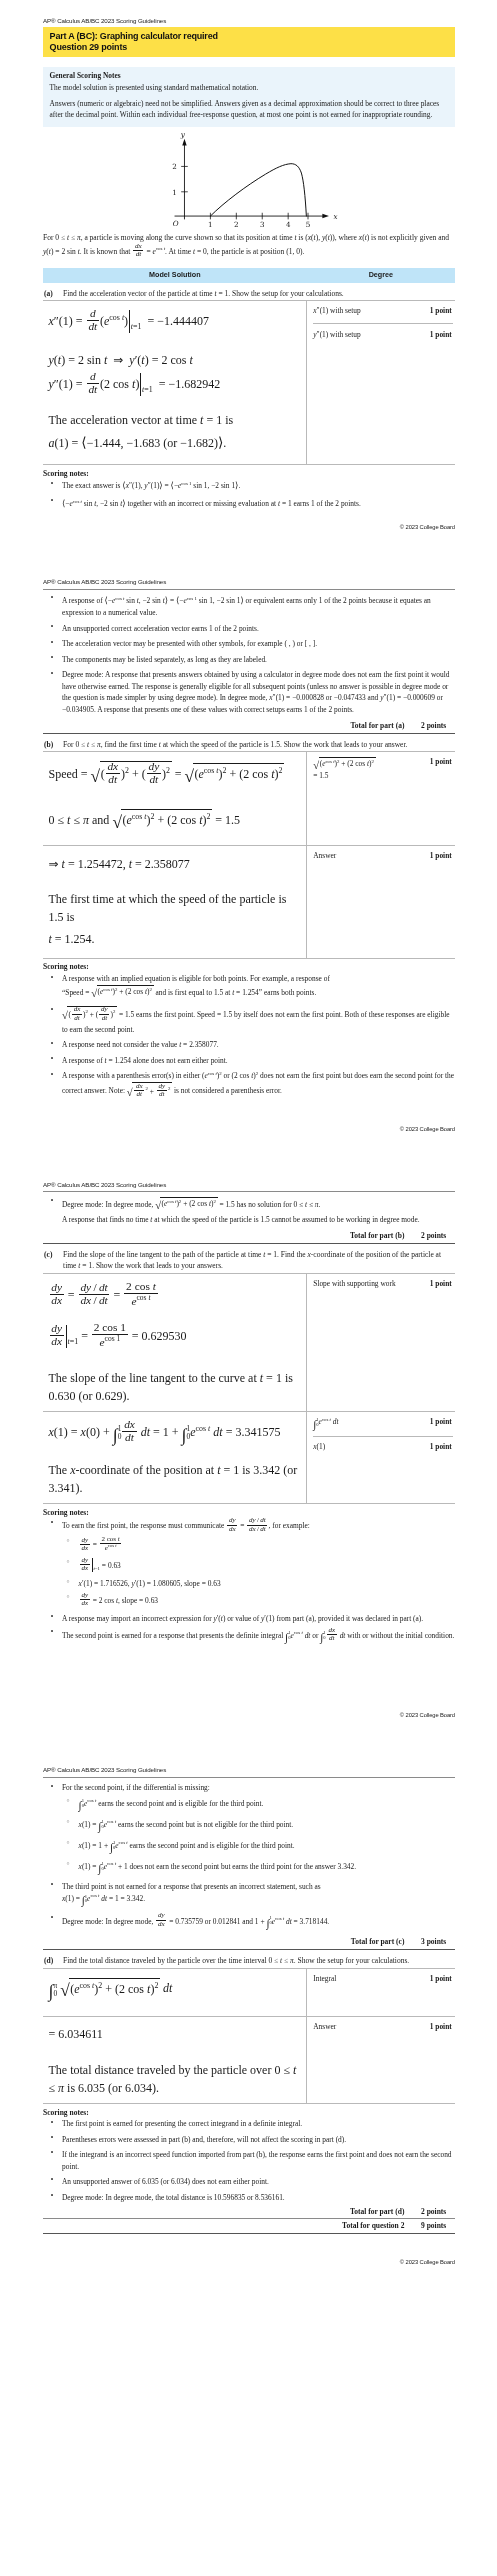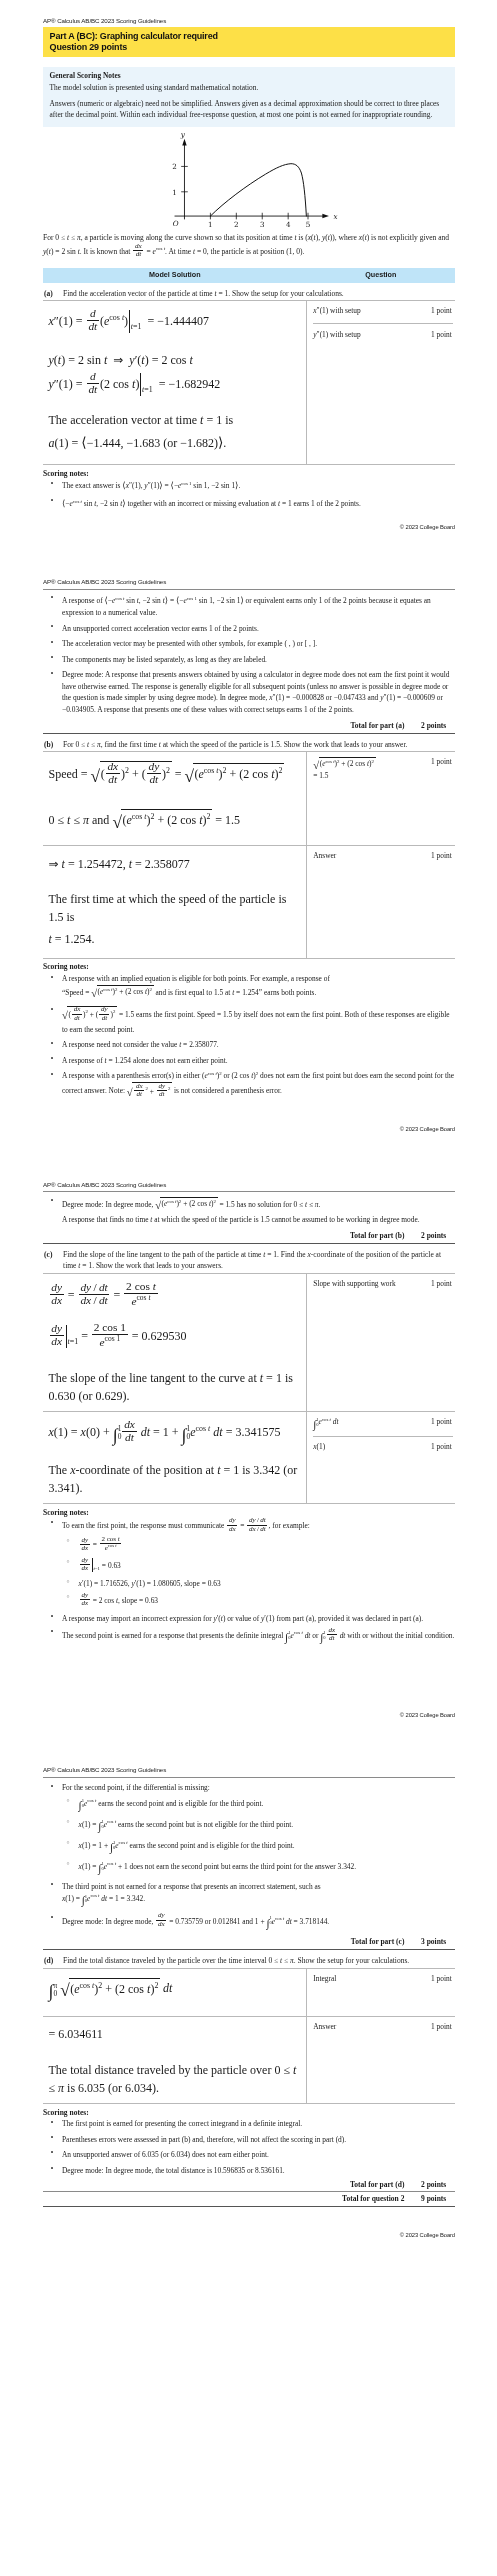--- a/index.html
+++ b/index.html
@@ -122,21 +122,21 @@
     flex: 1;
     box-sizing: border-box;
     padding: 5px 2.2px 6px 6.6px;
     font-size: 7.4px;
     display: flex;
     justify-content: space-between;
     align-items: flex-start;
     gap: 4.4px;
   }
   .scell-score .pts {
-    font-weight: normal;
+    font-weight: bold;
     white-space: nowrap;
     padding-right: 1.1px;
   }
   .scell-score .desc { flex: 1; }
 
   
   .snotes {
     border-top: 0.6px solid #b9b9b9;
     padding-top: 3.9px;
     margin-top: 0;
@@ -308,21 +308,21 @@
       <path d="M95,152 C120,127 160,97 195,76 C215,64 228,58 241,57 C250,57 256,62 260,74 C264,88 267,115 269,152" fill="none" stroke="#111" stroke-width="1.8" stroke-linecap="round"></path>
     </svg>
   </div>
 
   <div class="bodytext">
     For 0 ≤ <span class="m">t</span> ≤ <span class="m">π</span>, a particle is moving along the curve shown so that its position at time <span class="m">t</span> is (<span class="m">x</span>(<span class="m">t</span>), <span class="m">y</span>(<span class="m">t</span>)), where <span class="m">x</span>(<span class="m">t</span>) is not explicitly given and <span class="m">y</span>(<span class="m">t</span>) = 2 sin <span class="m">t</span>. It is known that <span class="frac"><span class="n m">dx</span><span class="d m">dt</span></span> = <span class="m">e</span><sup class="e">cos <span class="m">t</span></sup>. At time <span class="m">t</span> = 0, the particle is at position (1, 0).
   </div>
 
   <div class="tbl-head">
     <div class="c1">Model Solution</div>
-    <div class="c2">Question</div>
+    <div class="c2">Degree</div>
   </div>
 
   <div class="prompt">
     <div class="lbl">(a)</div>
     <div class="txt">
       Find the acceleration vector of the particle at time <span class="m">t</span> = 1. Show the setup for your calculations.
     </div>
   </div>
 
   <div class="srow">
@@ -646,20 +646,21 @@
       <span class="desc">Answer</span>
       <span class="pts">1 point</span>
     </div>
   </div>
 
   <div class="snotes">
     <h4>Scoring notes:</h4>
     <ul class="bl">
       <li>The first point is earned for presenting the correct integrand in a definite integral.</li>
       <li>Parentheses errors were assessed in part (b) and, therefore, will not affect the scoring in part (d).</li>
+      <li>If the integrand is an incorrect speed function imported from part (b), the response earns the first point and does not earn the second point.</li>
       <li>An unsupported answer of 6.035 (or 6.034) does not earn either point.</li>
       <li>Degree mode: In degree mode, the total distance is 10.596835 or 8.536161.</li>
     </ul>
   </div>
 
   <div class="total-row" style="margin-top:2.2px;padding-bottom:2.2px">
     <span class="tlabel">Total for part (d)</span>
     <span class="tpts">2 points</span>
   </div>
   <div class="rule-thin"></div>

